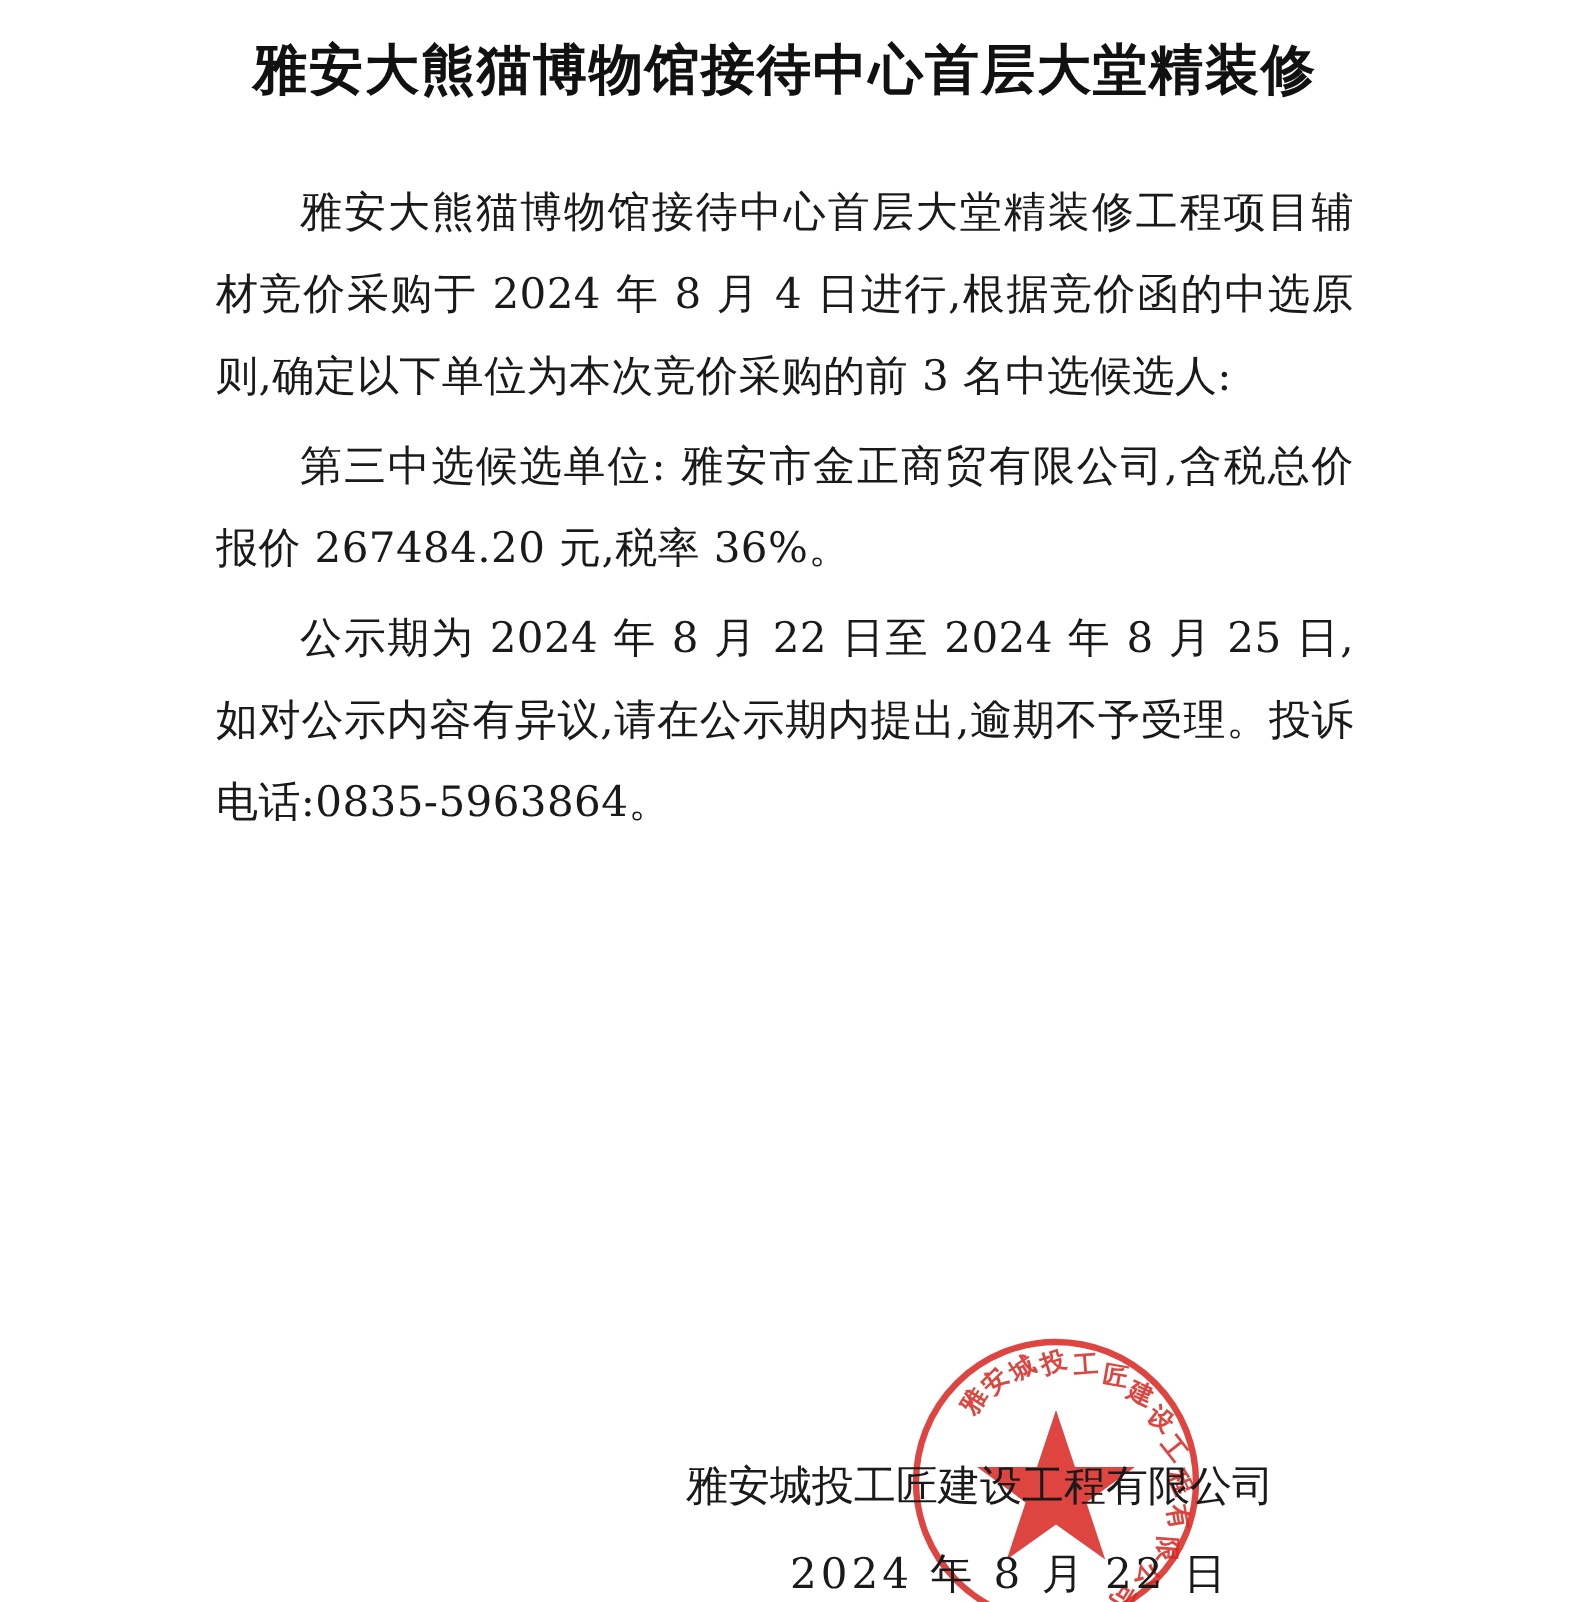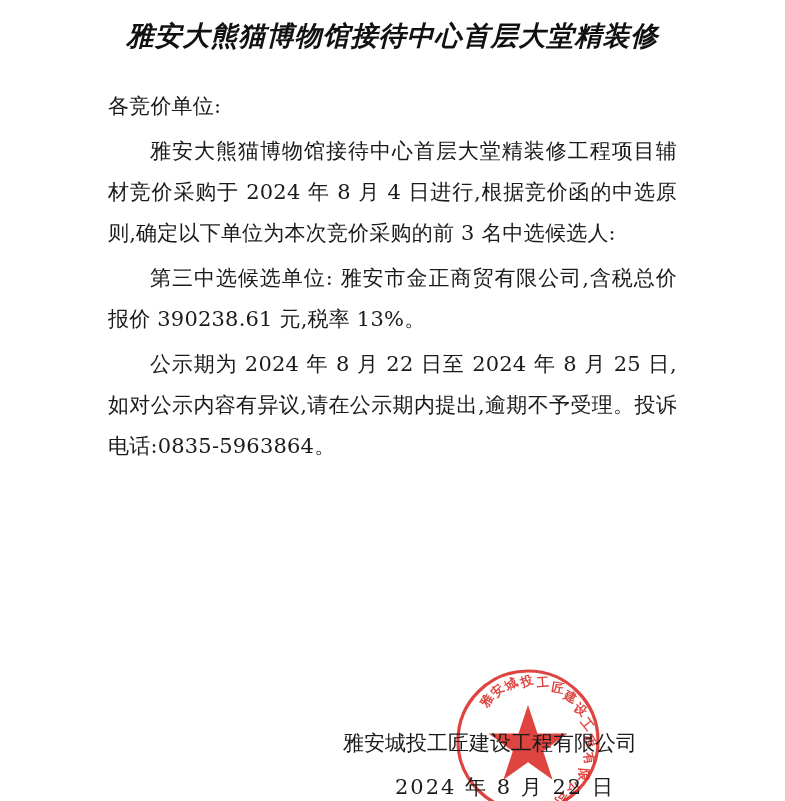--- a/index.html
+++ b/index.html
@@ -24,21 +24,20 @@
   }
   .title {
     text-align: center;
     font-weight: bold;
     font-size: 27px;
     line-height: 44px;
     letter-spacing: 1px;
     margin: 14px auto 0 auto;
     width: 610px;
     color: #111;
-    font-style: italic;
   }
   .title .line {
     display: block;
     white-space: nowrap;
   }
   .body-text {
     margin-top: 28px;
     padding: 0 108px 0 108px;
     font-size: 21px;
     line-height: 41px;
@@ -89,23 +88,22 @@
 </head>
 <body>
 
 <div class="page">
 
   <div class="title">
     <span class="line">雅安大熊猫博物馆接待中心首层大堂精装修</span>
   </div>
 
   <div class="body-text">
-    <p class="para noindent">各竞价单位:</p>
     <p class="para indent">雅安大熊猫博物馆接待中心首层大堂精装修工程项目辅材竞价采购于 2024 年 8 月 4 日进行,根据竞价函的中选原则,确定以下单位为本次竞价采购的前 3 名中选候选人:</p>
-    <p class="para indent">第三中选候选单位: 雅安市金正商贸有限公司,含税总价报价 390238.61 元,税率 13%。</p>
+    <p class="para indent">第三中选候选单位: 雅安市金正商贸有限公司,含税总价报价 267484.20 元,税率 36%。</p>
     <p class="para indent">公示期为 2024 年 8 月 22 日至 2024 年 8 月 25 日,如对公示内容有异议,请在公示期内提出,逾期不予受理。投诉电话:0835-5963864。</p>
   </div>
 
   <div class="seal">
     <svg width="152" height="152" viewBox="0 0 152 152" xmlns="http://www.w3.org/2000/svg">
       <g fill="none" stroke="#d8251f" stroke-width="3.2" opacity="0.85">
         <circle cx="76" cy="76" r="70"></circle>
       </g>
       <g opacity="0.85">
         <path d="M76 40 L85.5 68.5 L115.5 68.5 L91.2 86.2 L100.6 114.8 L76 97.2 L51.4 114.8 L60.8 86.2 L36.5 68.5 L66.5 68.5 Z" fill="#d8251f"></path>

